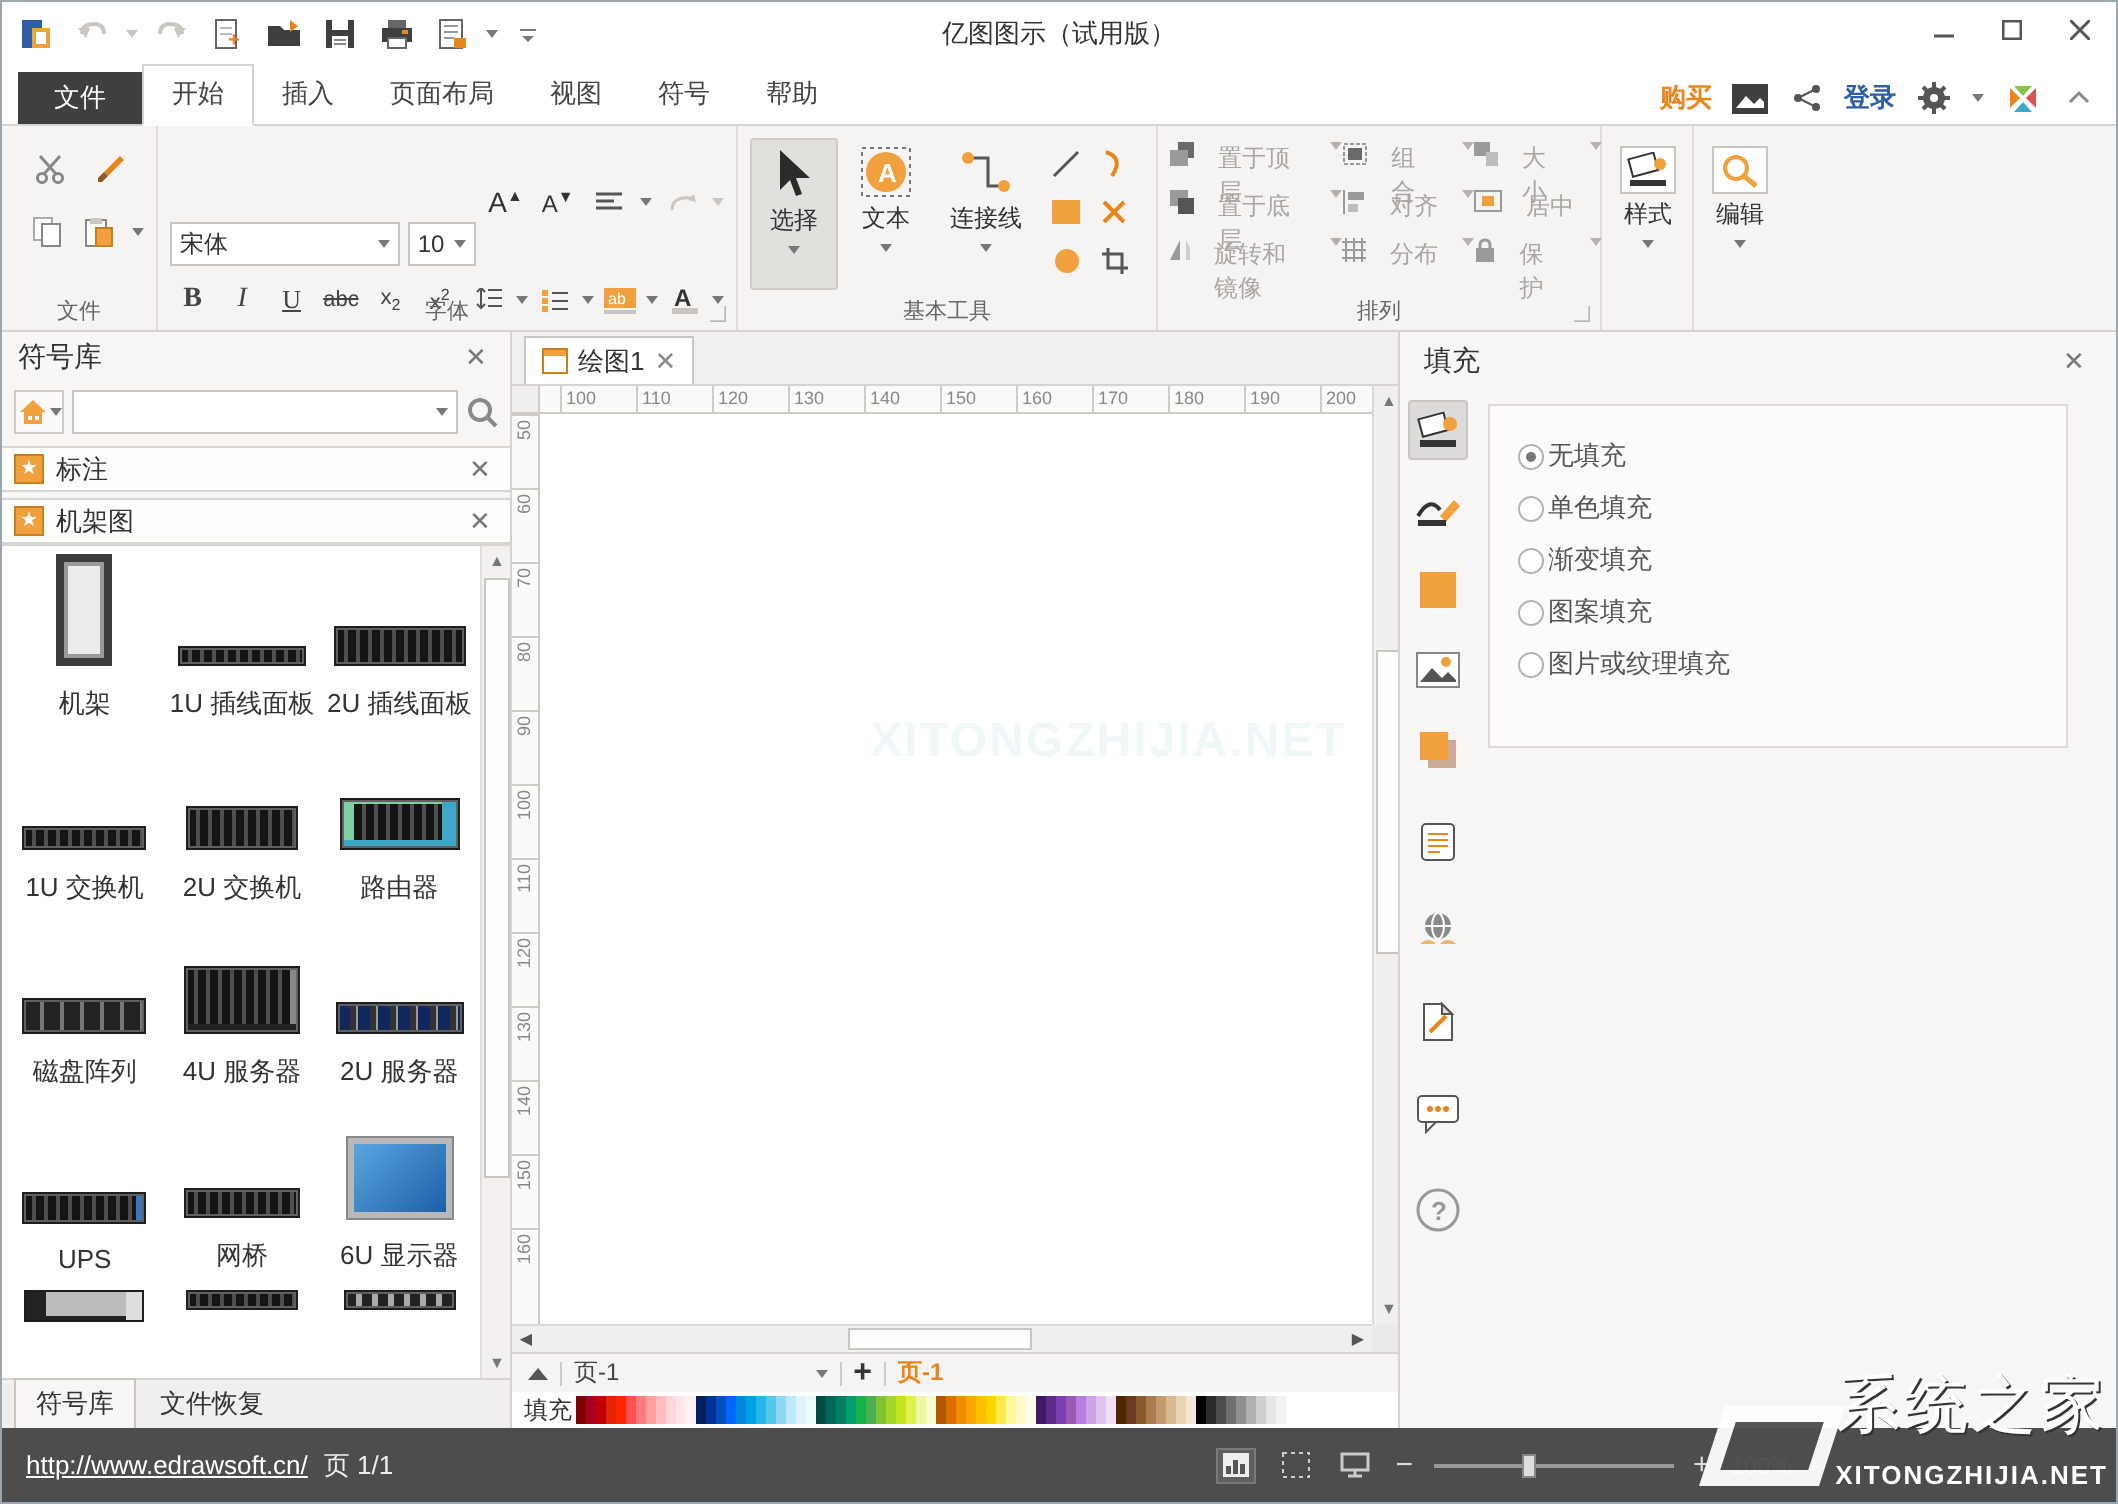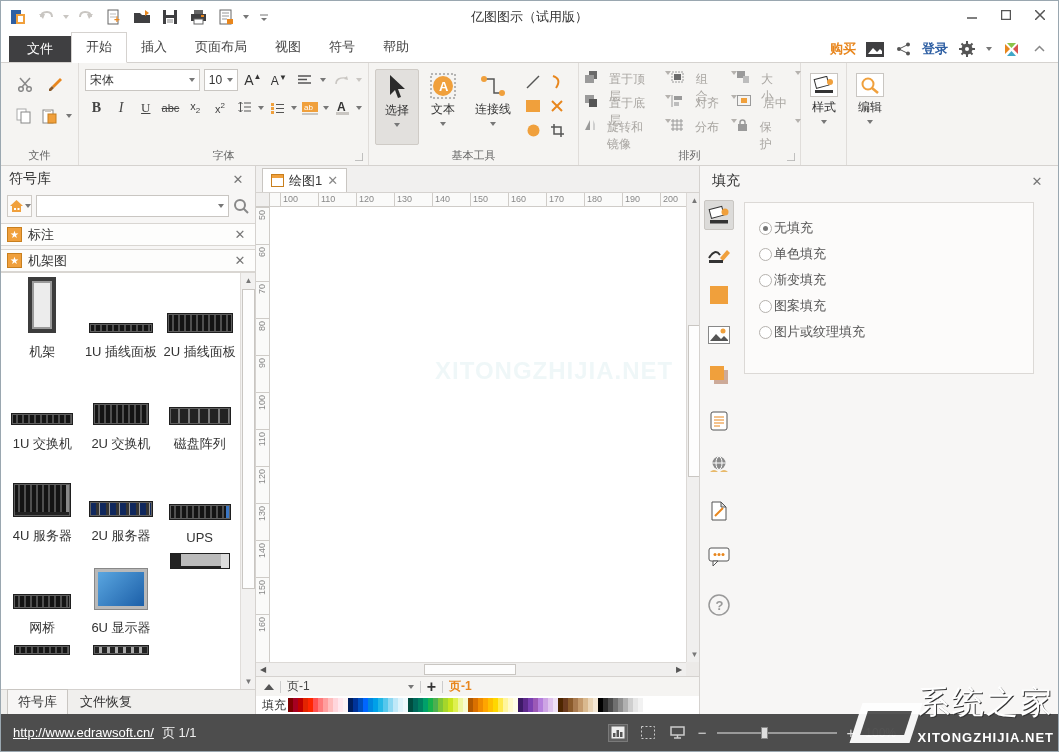--- a/index.html
+++ b/index.html
@@ -25,21 +25,21 @@
   .login-link { color:#2e5fa3; font-size:13px; font-weight:bold; }
   .mini-ic { width:18px; height:18px; display:inline-flex; align-items:center; justify-content:center; }
   .caret { width:0; height:0; border-left:3px solid transparent; border-right:3px solid transparent; border-top:4px solid #777; display:inline-block; }
 
   
   .ribbon { position:absolute; top:62px; left:0; right:0; height:103px; background:#f5f4f2; border-bottom:1px solid #d5d2cf; display:flex; }
   .rgroup { position:relative; height:100%; padding:6px 6px 18px; border-right:1px solid #e0ddda; }
   .rgroup-label { position:absolute; bottom:2px; left:0; right:0; text-align:center; font-size:11px; color:#666; }
   .launcher { position:absolute; bottom:3px; right:4px; width:10px; height:10px; border-left:1px solid #999; border-bottom:1px solid #999; transform:rotate(-90deg) scale(.8); opacity:.7; }
   .icbtn { width:24px; height:22px; display:inline-flex; align-items:center; justify-content:center; border-radius:2px; vertical-align:middle; }
-  .combo { background:#fff; border:1px solid #c9c6c2; height:22px; display:inline-flex; align-items:center; padding:0 4px; font-size:12px; color:#333; }
+  .combo { background:#fff; border:1px solid #c9c6c2; height:22px; display:inline-flex; align-items:center; padding:0 4px; font-size:12px; color:#333;margin-top:42px; }
   .combo .caret { margin-left:auto; }
   .font-row { display:flex; align-items:center; gap:4px; margin-bottom:6px; }
   .font-row2 { display:flex; align-items:center; gap:2px; }
   .glyph { font-size:13px; color:#333; }
   .bigbtn { display:inline-flex; flex-direction:column; align-items:center; justify-content:flex-start; width:44px; height:76px; padding-top:4px; border-radius:2px; gap:2px; font-size:12px; color:#333; }
   .bigbtn.sel { background:#e2e0dd; border:1px solid #cfcbc6; }
   .bigbtn .caret { margin-top:2px; }
   .arr-item { display:flex; align-items:flex-start; gap:12px; font-size:12px; color:#a9a6a2; height:20px; }
   .arr-item .caret { border-top-color:#b5b2ae; }
   .tool-mini { display:grid; grid-template-columns:24px 24px; grid-auto-rows:24px; align-content:center; height:76px; }
@@ -655,20 +655,24 @@
             <div class="shape" data-kind="panel2u"></div>
             <div class="sym-label">2U 插线面板</div>
           </div>
         <div class="sym-cell">
             <div class="shape" data-kind="switch1u"></div>
             <div class="sym-label">1U 交换机</div>
           </div>
         <div class="sym-cell">
             <div class="shape" data-kind="switch2u"></div>
             <div class="sym-label">2U 交换机</div>
+          </div>
+        <div class="sym-cell">
+            <div class="shape" data-kind="router"></div>
+            <div class="sym-label">路由器</div>
           </div>
         <div class="sym-cell">
             <div class="shape" data-kind="diskarray"></div>
             <div class="sym-label">磁盘阵列</div>
           </div>
         <div class="sym-cell">
             <div class="shape" data-kind="server4u"></div>
             <div class="sym-label">4U 服务器</div>
           </div>
         <div class="sym-cell">

